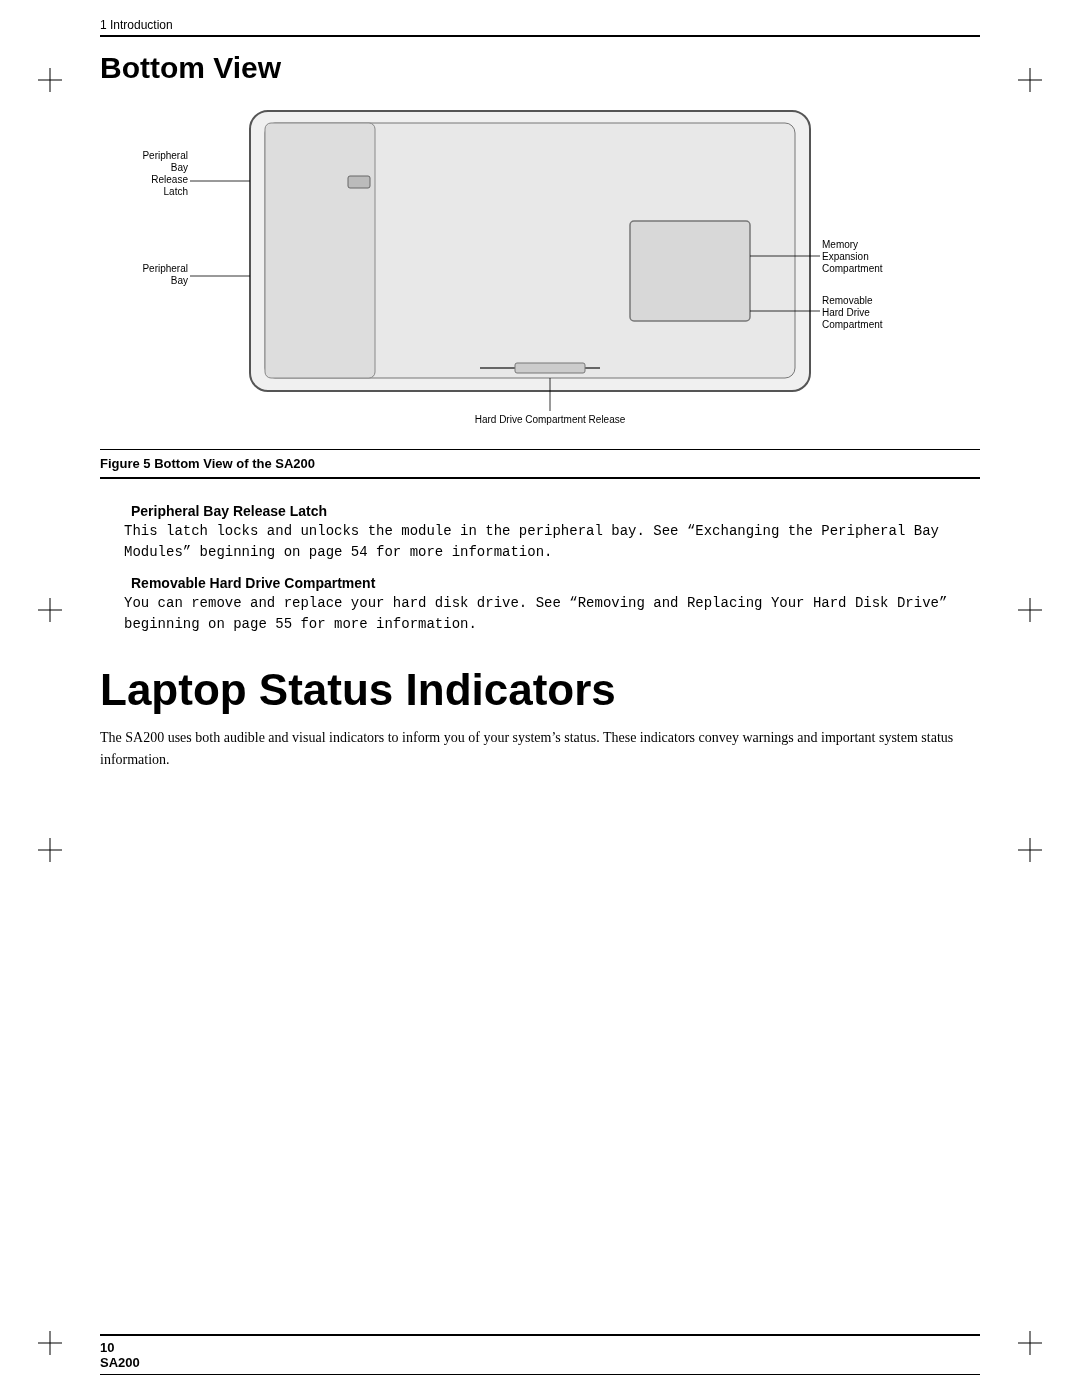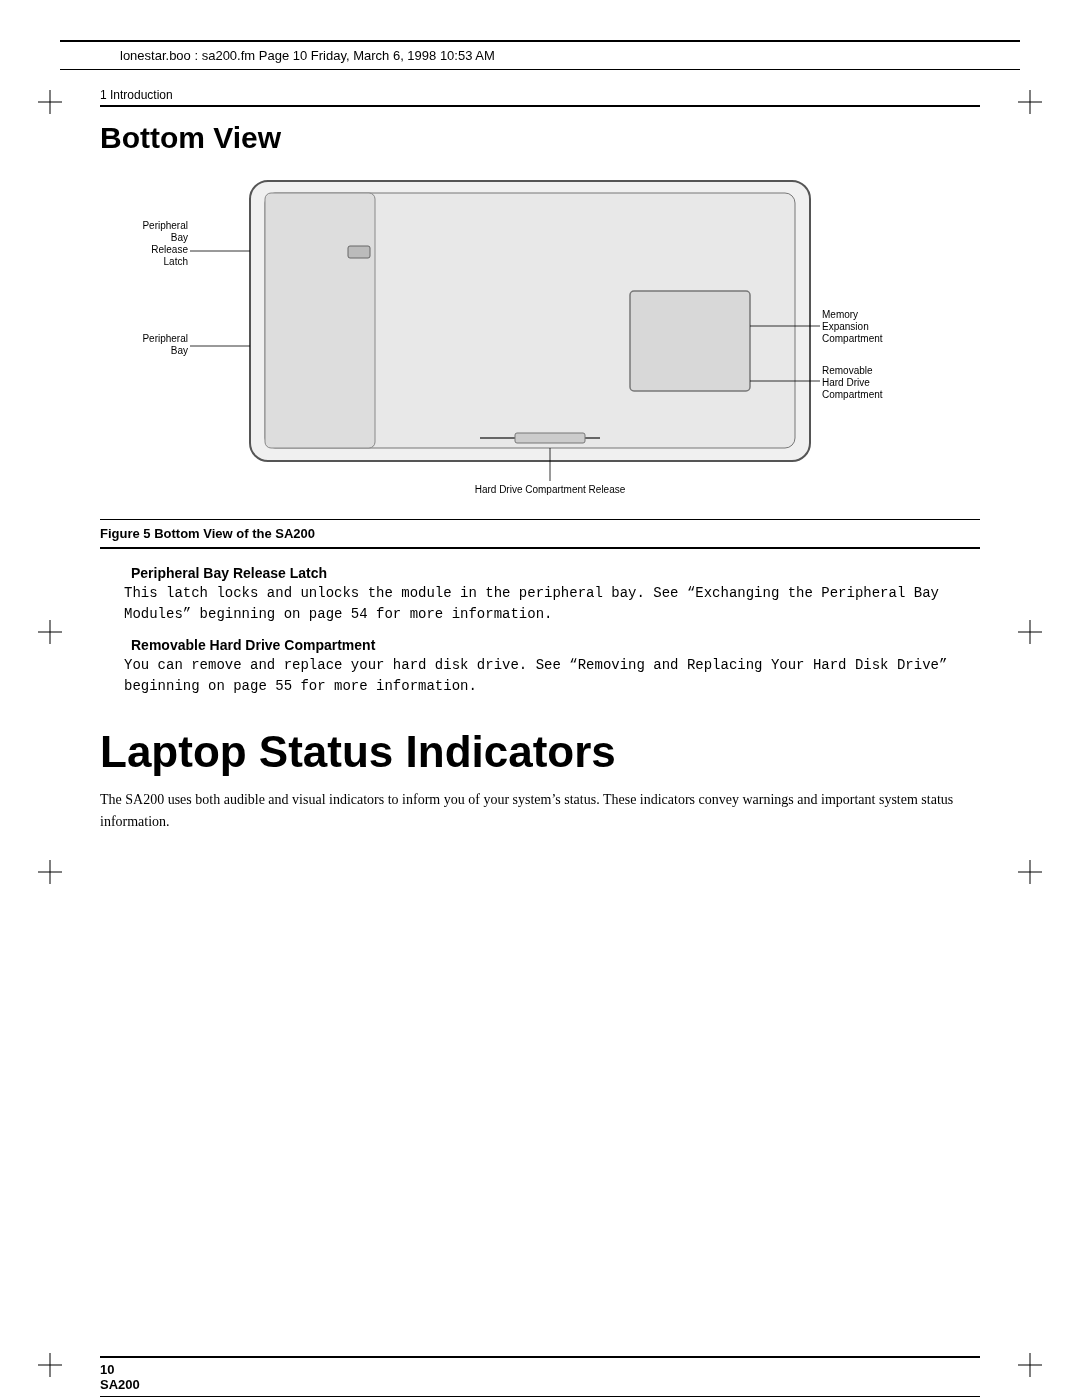--- a/index.html
+++ b/index.html
@@ -96,21 +96,21 @@
       align-items: flex-start;
       position: relative;
       min-height: 340px;
     }
 
     
     .figure-caption {
       border-top: 1px solid #000;
       border-bottom: 2px solid #000;
       padding: 6px 0;
-      margin-bottom: 16px;
+      margin-bottom: 24px;
       font-family: Arial, sans-serif;
       font-size: 13px;
     }
     .figure-caption strong {
       font-weight: bold;
     }
 
     
     .desc-section {
       margin-bottom: 12px;
@@ -179,23 +179,20 @@
 
   <div class="crosshair ch-tl"></div>
   <div class="crosshair ch-tr"></div>
   <div class="crosshair ch-ml"></div>
   <div class="crosshair ch-mr"></div>
   <div class="crosshair ch-fc-l"></div>
   <div class="crosshair ch-fc-r"></div>
   <div class="crosshair ch-bl"></div>
   <div class="crosshair ch-br"></div>
 
-  <div class="top-header">
-    <span>lonestar.boo : sa200.fm  Page 10  Friday, March 6, 1998  10:53 AM</span>
-  </div>
 
   <div class="section-label">
     <span>1 Introduction</span>
   </div>
 
   <div class="content-area">
 
     <div class="section-heading">Bottom View</div>
 
     <div class="diagram-container">

